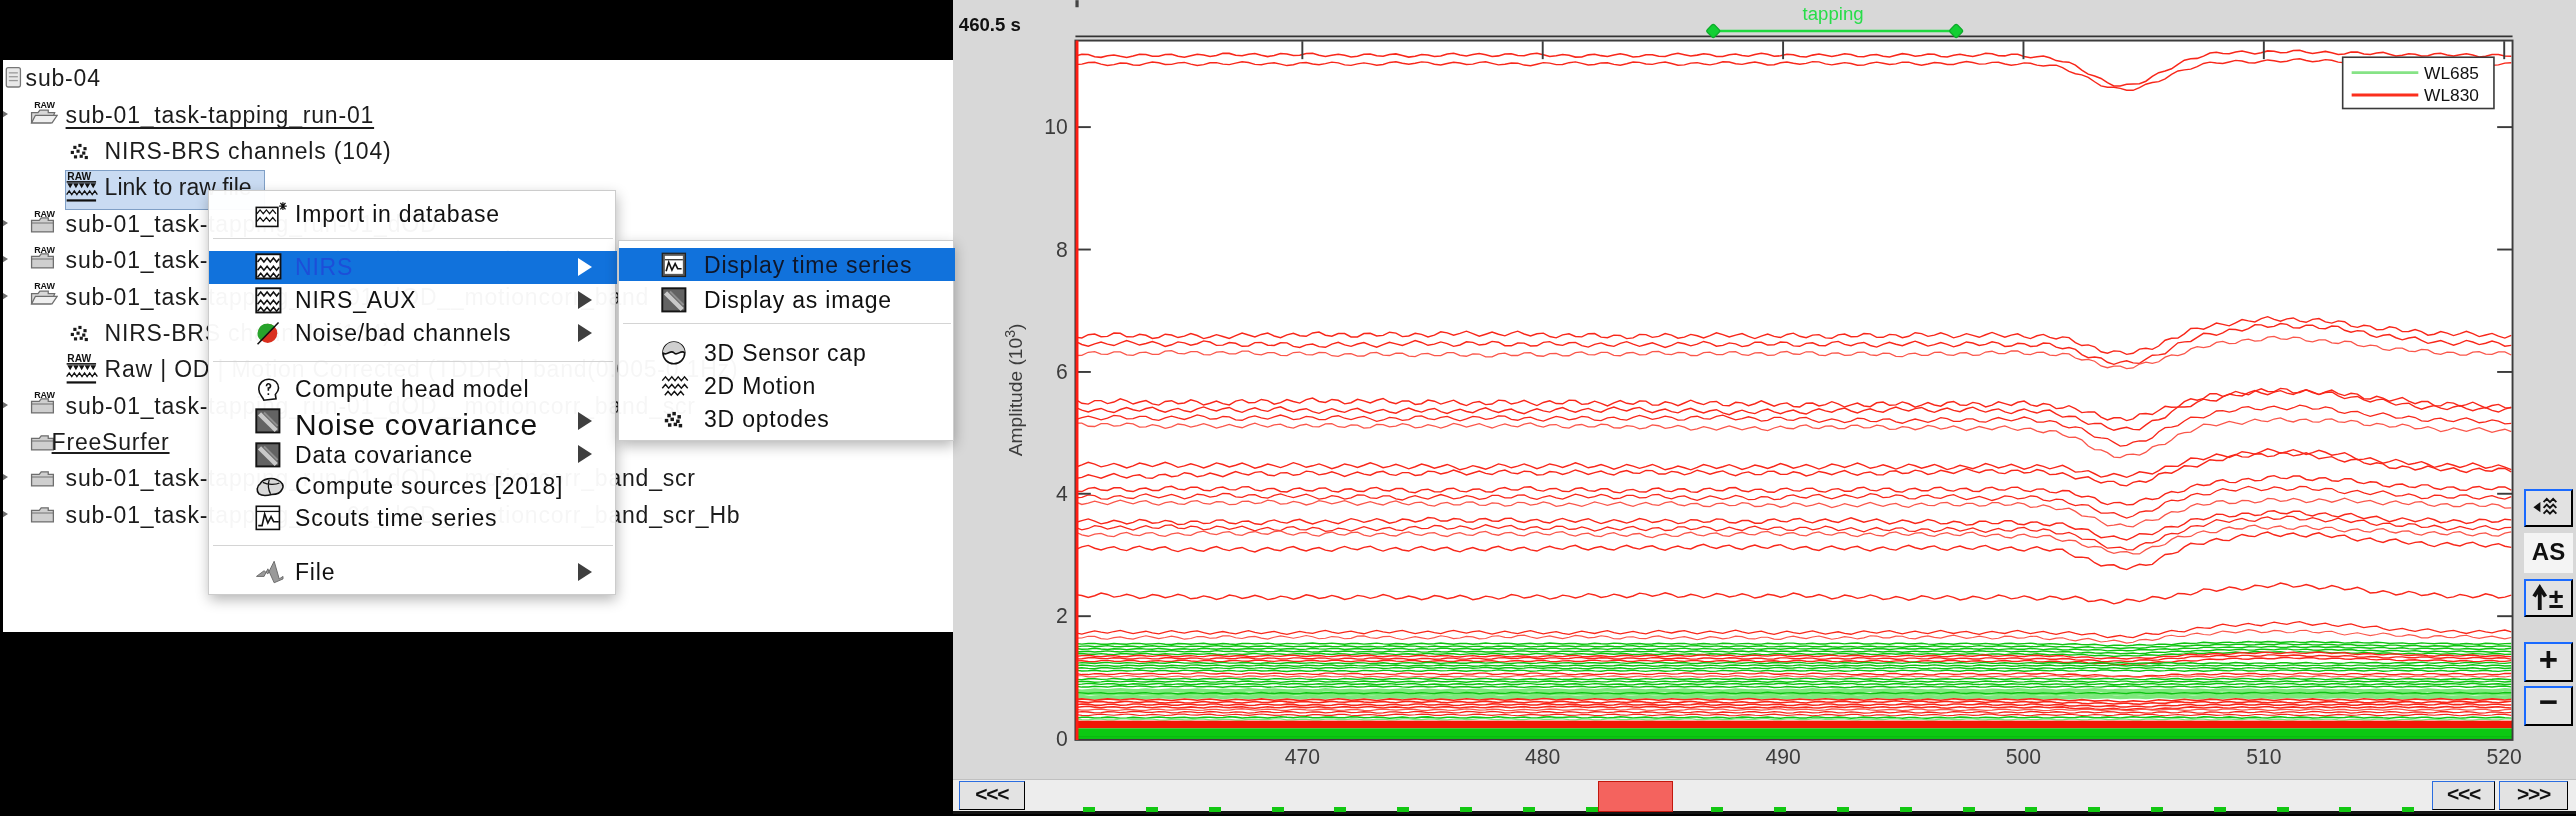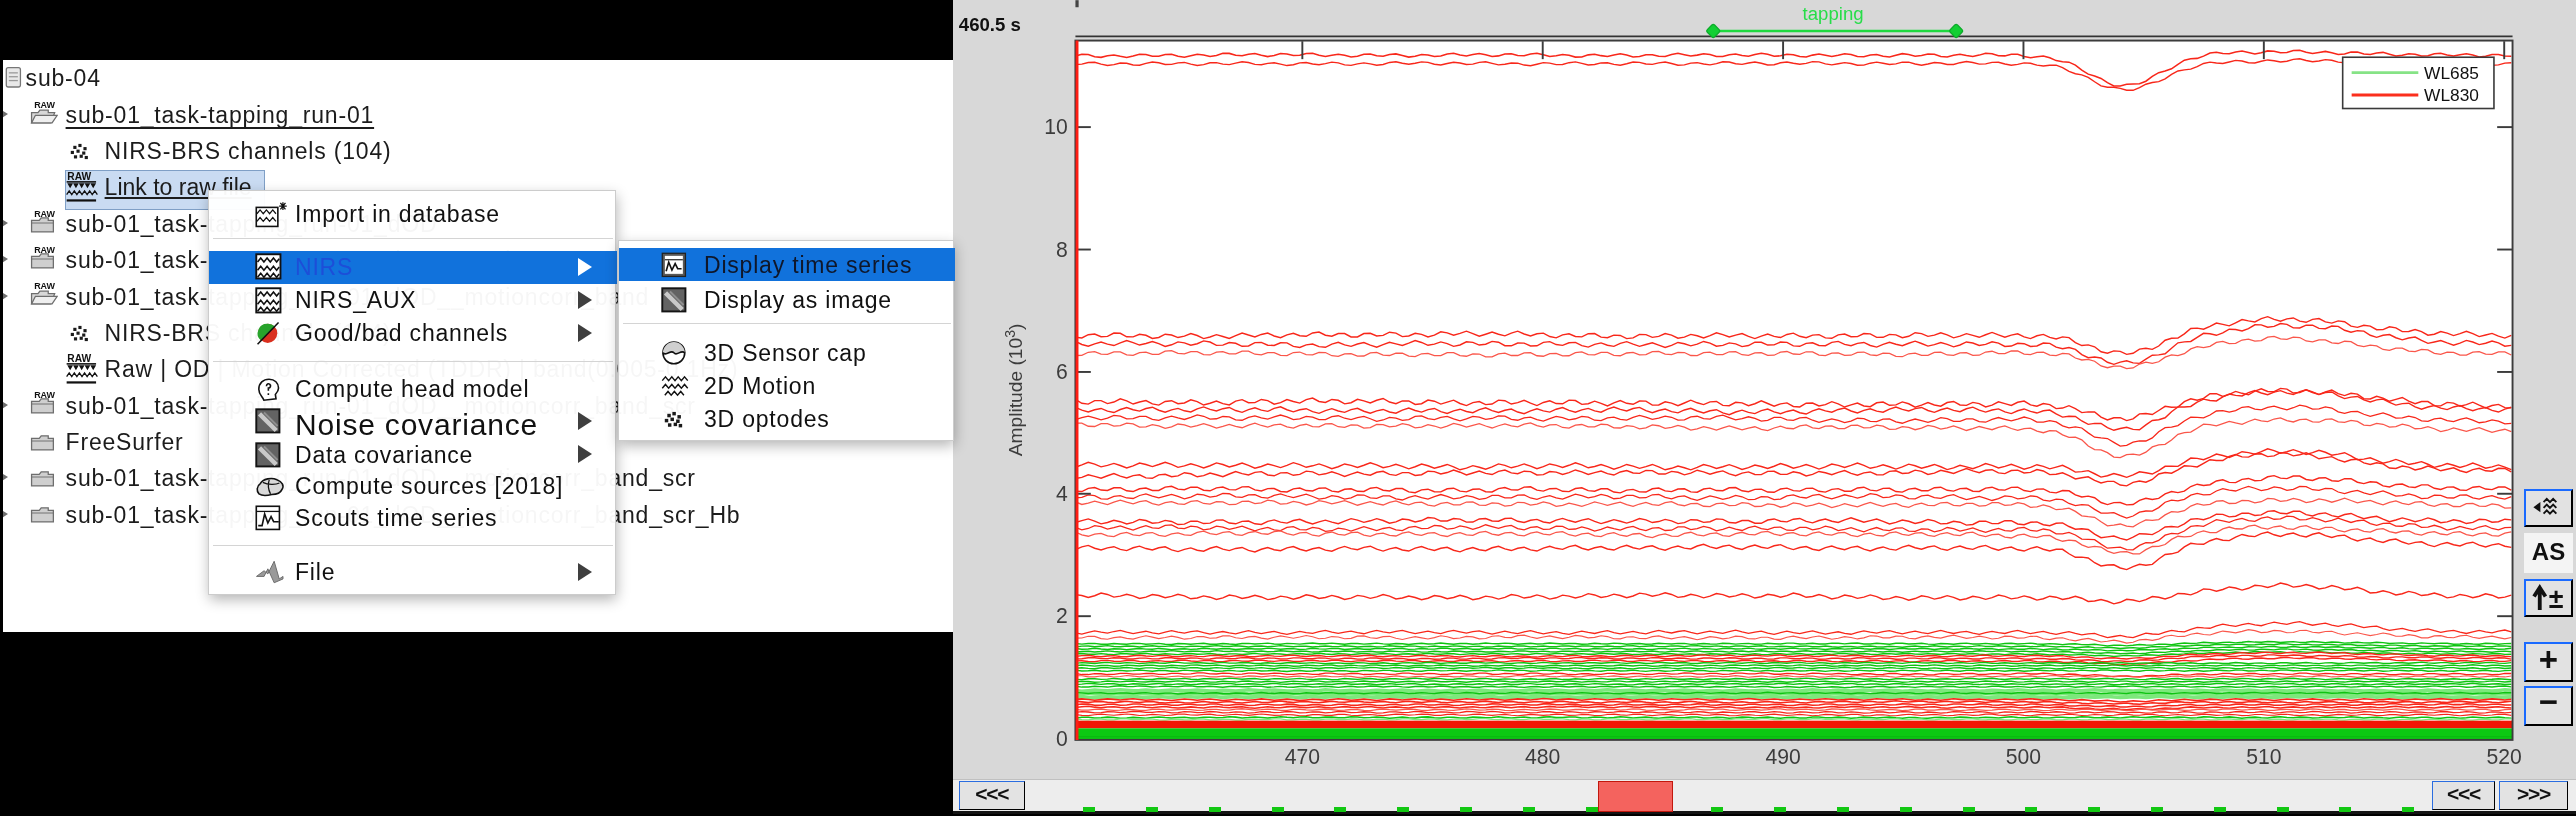--- a/index.html
+++ b/index.html
@@ -40,21 +40,21 @@
     </svg>
     <div style="position:absolute;left:102px;top:78px;font-size:23px;letter-spacing:0.8px;color:#1c1c1c;white-space:nowrap;">NIRS-BRS channels (104)</div>
     <svg style="position:absolute;left:63px;top:111px" width="32" height="32" viewBox="0 0 50 50">
 <rect x="0" y="0" width="50" height="50" fill="#c9dbf2"></rect>
 <text x="2" y="14" font-size="16" font-weight="bold" fill="#111" font-family="Liberation Sans">RAW</text>
 <path d="M1 17 h46" stroke="#111" stroke-width="2.5" fill="none"></path>
 <path d="M2 19 h9 l-4.5 8 z M11 19 h9 l-4.5 8 z M20 19 h9 l-4.5 8 z M29 19 h9 l-4.5 8 z M38 19 h9 l-4.5 8 z" fill="#111"></path>
 <path d="M1 37 l4 -6 l4 6 l4 -6 l4 6 l4 -6 l4 6 l4 -6 l4 6 l4 -6 l4 6 l4 -6 l4 6" stroke="#111" stroke-width="2" fill="none"></path>
 <path d="M1 46 h46" stroke="#111" stroke-width="3.5" fill="none"></path>
     </svg>
-    <div style="position:absolute;left:102px;top:114px;font-size:23px;letter-spacing:0px;color:#1c1c1c;white-space:nowrap;text-decoration:underline;">Link to raw file</div>
+    <div style="position:absolute;left:102px;top:114px;font-size:23px;letter-spacing:0px;color:#1c1c1c;white-space:nowrap;">Link to raw file</div>
     <svg style="position:absolute;left:26px;top:150px" width="29.5" height="26" viewBox="0 0 46 40">
       <text x="8" y="11" font-size="14" font-weight="bold" fill="#111" font-family="Liberation Sans">RAW</text>
       <path d="M4 16 L16 16 L19 12 L30 12 L30 16 L38 16 L38 34 L4 34 Z" fill="#cfcfcf" stroke="#6e6e6e" stroke-width="2"></path>
       <line x1="4" y1="20" x2="38" y2="20" stroke="#6e6e6e" stroke-width="1.5"></line>
     </svg>
     <div style="position:absolute;left:63px;top:151px;font-size:23px;letter-spacing:0.8px;color:#1c1c1c;white-space:nowrap;">sub-01_task-tapping_run-01_dOD</div>
     <svg style="position:absolute;left:26px;top:186px" width="29.5" height="26" viewBox="0 0 46 40">
       <text x="8" y="11" font-size="14" font-weight="bold" fill="#111" font-family="Liberation Sans">RAW</text>
       <path d="M4 16 L16 16 L19 12 L30 12 L30 16 L38 16 L38 34 L4 34 Z" fill="#cfcfcf" stroke="#6e6e6e" stroke-width="2"></path>
       <line x1="4" y1="20" x2="38" y2="20" stroke="#6e6e6e" stroke-width="1.5"></line>
@@ -90,21 +90,21 @@
     <svg style="position:absolute;left:26px;top:331px" width="29.5" height="26" viewBox="0 0 46 40">
       <text x="8" y="11" font-size="14" font-weight="bold" fill="#111" font-family="Liberation Sans">RAW</text>
       <path d="M4 16 L16 16 L19 12 L30 12 L30 16 L38 16 L38 34 L4 34 Z" fill="#cfcfcf" stroke="#6e6e6e" stroke-width="2"></path>
       <line x1="4" y1="20" x2="38" y2="20" stroke="#6e6e6e" stroke-width="1.5"></line>
     </svg>
     <div style="position:absolute;left:63px;top:333px;font-size:23px;letter-spacing:0.8px;color:#1c1c1c;white-space:nowrap;">sub-01_task-tapping_run-01_dOD__motioncorr_band_scr</div>
     <svg style="position:absolute;left:26px;top:368px" width="29.5" height="26" viewBox="0 0 46 40">
       <path d="M4 16 L16 16 L19 12 L30 12 L30 16 L38 16 L38 34 L4 34 Z" fill="#cfcfcf" stroke="#6e6e6e" stroke-width="2"></path>
       <line x1="4" y1="20" x2="38" y2="20" stroke="#6e6e6e" stroke-width="1.5"></line>
     </svg>
-    <div style="position:absolute;left:63px;top:369px;font-size:23px;letter-spacing:0.8px;color:#1c1c1c;white-space:nowrap;">FreeSurfer</div>
+    <div style="position:absolute;left:49px;top:369px;font-size:23px;letter-spacing:0.8px;color:#1c1c1c;white-space:nowrap;text-decoration:underline;">FreeSurfer</div>
     <svg style="position:absolute;left:26px;top:404px" width="29.5" height="26" viewBox="0 0 46 40">
       <path d="M4 16 L16 16 L19 12 L30 12 L30 16 L38 16 L38 34 L4 34 Z" fill="#cfcfcf" stroke="#6e6e6e" stroke-width="2"></path>
       <line x1="4" y1="20" x2="38" y2="20" stroke="#6e6e6e" stroke-width="1.5"></line>
     </svg>
     <div style="position:absolute;left:63px;top:405px;font-size:23px;letter-spacing:0.8px;color:#1c1c1c;white-space:nowrap;">sub-01_task-tapping_run-01_dOD__motioncorr_band_scr</div>
     <svg style="position:absolute;left:26px;top:440px" width="29.5" height="26" viewBox="0 0 46 40">
       <path d="M4 16 L16 16 L19 12 L30 12 L30 16 L38 16 L38 34 L4 34 Z" fill="#cfcfcf" stroke="#6e6e6e" stroke-width="2"></path>
       <line x1="4" y1="20" x2="38" y2="20" stroke="#6e6e6e" stroke-width="1.5"></line>
     </svg>
     <div style="position:absolute;left:63px;top:442px;font-size:23px;letter-spacing:0.8px;color:#1c1c1c;white-space:nowrap;">sub-01_task-tapping_run-01_dOD__motioncorr_band_scr_Hb</div>
@@ -292,21 +292,21 @@
 <path d="M4 27 l5 -6 l5 6 l5 -6 l5 6 l5 -6 l5 6 l4 -5" stroke="#111" stroke-width="2.5" fill="none"></path>
 <path d="M4 38 l5 -6 l5 6 l5 -6 l5 6 l5 -6 l5 6 l4 -5" stroke="#111" stroke-width="2.5" fill="none"></path>
     </svg>
     <div style="position:absolute;left:86px;top:96px;font-size:23px;letter-spacing:0.8px;color:#111;white-space:nowrap">NIRS_AUX</div>
     <div style="position:absolute;left:369px;top:100px;width:0;height:0;border-left:14px solid #3f3f3f;border-top:9px solid transparent;border-bottom:9px solid transparent"></div>
     <svg style="position:absolute;left:46px;top:130px" width="28" height="26" viewBox="0 0 44 40">
 <circle cx="20" cy="19" r="15" fill="#d92f1e"></circle>
 <path d="M20 4 A15 15 0 0 0 9 30 L31 8 A15 15 0 0 0 20 4 Z" fill="#27a32b"></path>
 <line x1="4" y1="36" x2="37" y2="2" stroke="#111" stroke-width="2.5"></line>
     </svg>
-    <div style="position:absolute;left:86px;top:129px;font-size:23px;letter-spacing:0.8px;color:#111;white-space:nowrap">Good/bad channels</div>
+    <div style="position:absolute;left:86px;top:129px;font-size:23px;letter-spacing:0.8px;color:#111;white-space:nowrap">Noise/bad channels</div>
     <div style="position:absolute;left:369px;top:133px;width:0;height:0;border-left:14px solid #3f3f3f;border-top:9px solid transparent;border-bottom:9px solid transparent"></div>
     <svg style="position:absolute;left:46px;top:185px" width="28" height="28" viewBox="0 0 44 44">
 <path d="M14 38 c-2 -6 -8 -8 -8 -17 c0 -10 7 -16 16 -16 c9 0 15 6 15 14 c0 5 -2 7 -5 10 l1 7 Z" fill="#fff" stroke="#111" stroke-width="2.5"></path>
 <path d="M18 16 c0 -3 3 -5 5 -3 c3 2 1 6 -2 6 l0 4 M21 27 l0 3" stroke="#111" stroke-width="2.5" fill="none"></path>
     </svg>
     <div style="position:absolute;left:86px;top:185px;font-size:23px;letter-spacing:0.8px;color:#111;white-space:nowrap">Compute head model</div>
     <svg style="position:absolute;left:46px;top:217px" width="27" height="27" viewBox="0 0 42 42">
 <rect x="2" y="2" width="36" height="36" fill="#636363" stroke="#141414" stroke-width="3"></rect>
 <line x1="7" y1="9" x2="33" y2="35" stroke="#c9c9c9" stroke-width="7"></line>
 <line x1="14" y1="7" x2="35" y2="28" stroke="#8f8f8f" stroke-width="3"></line>

